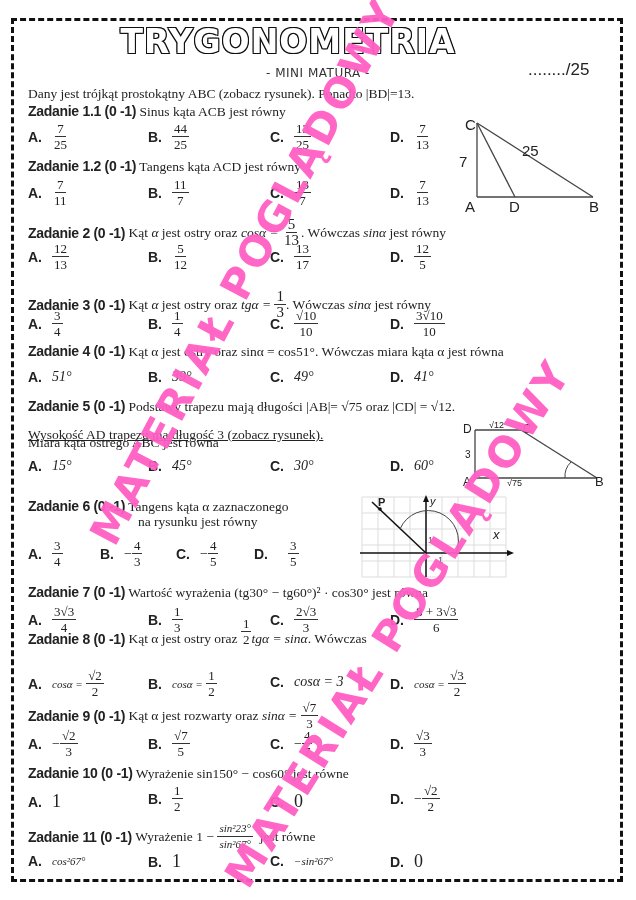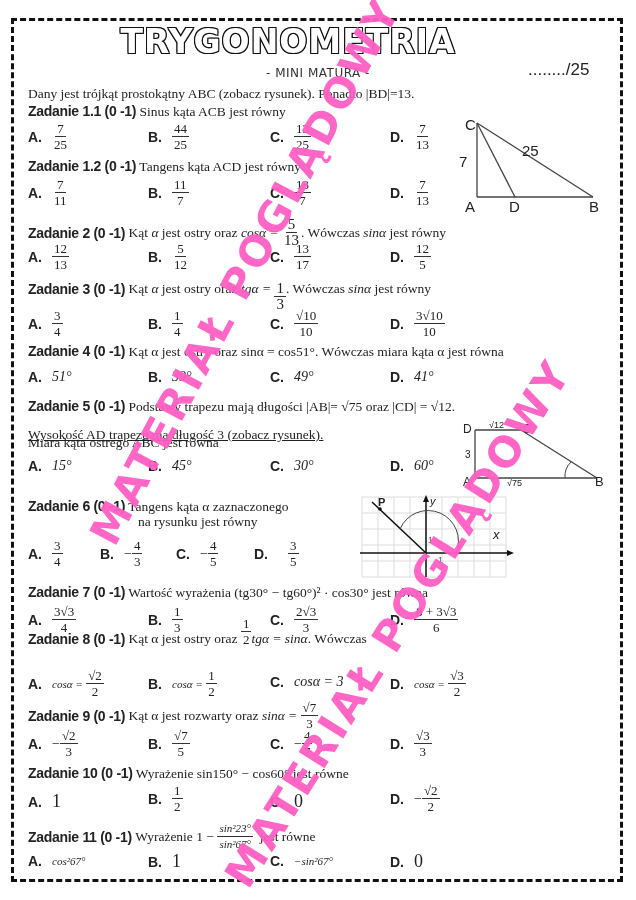--- a/index.html
+++ b/index.html
@@ -154,21 +154,21 @@
     </span>
   </div>
 <div class="opt" style="left:390px; top:241px;">
     <span class="lbl">D.</span>
     <span class="frac">
       <span class="num">12</span>
       <span class="den">5</span>
     </span>
   </div>
 
-<div class="line" style="top:281px; display:flex; align-items:flex-start;">
+<div class="line" style="top:289px; display:flex; align-items:center;">
   <span class="zh">Zadanie 3 (0 -1)</span>&nbsp;
   <span>Kąt</span>&nbsp;<span class="it">α</span>&nbsp;
   <span>jest ostry oraz</span>&nbsp;
   <span class="it">tgα =</span>&nbsp;
   <span class="frac" style="font-size:15px;">
       <span class="num">1</span>
       <span class="den">3</span>
     </span>
   <span>. Wówczas</span>&nbsp;<span class="it">sinα</span>&nbsp;<span>jest równy</span>
 </div>

